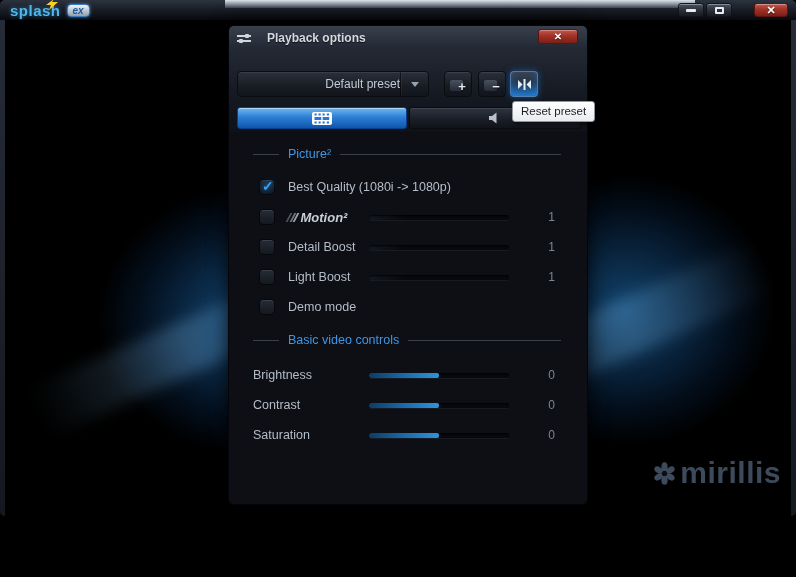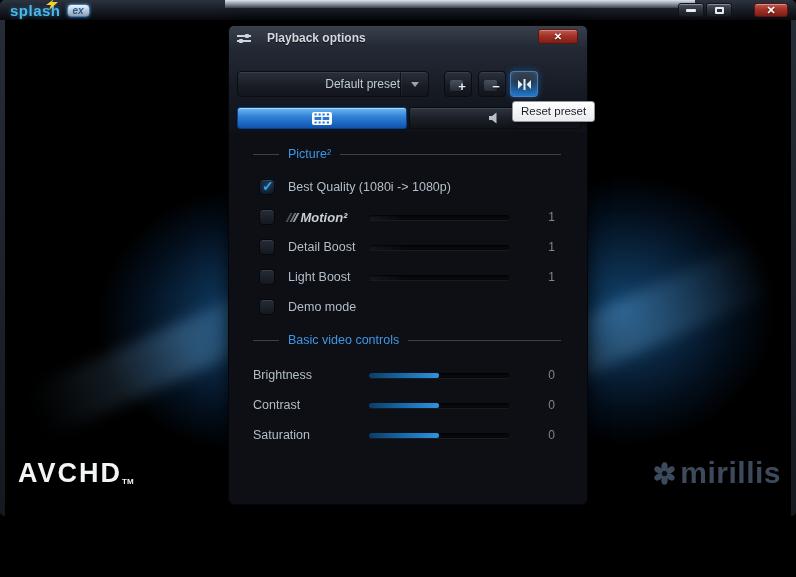--- a/index.html
+++ b/index.html
@@ -241,21 +241,20 @@
   </div>
 
   <div class="frame-side frame-left"></div>
   <div class="frame-side frame-right"></div>
 
   <div class="video-area">
     <div class="glow glow-left"></div>
     <div class="glow glow-right"></div>
     <div class="streak streak-1"></div>
     <div class="streak streak-2"></div>
-    <div class="avchd"><span>AVCHD</span><sup>TM</sup></div>
     <div class="mirillis">
       <svg width="25" height="25" viewBox="0 0 24 24">
         <g fill="#3d4a5c">
           <ellipse cx="12" cy="5.5" rx="3" ry="4.4"></ellipse>
           <ellipse cx="12" cy="5.5" rx="3" ry="4.4" transform="rotate(60 12 12)"></ellipse>
           <ellipse cx="12" cy="5.5" rx="3" ry="4.4" transform="rotate(120 12 12)"></ellipse>
           <ellipse cx="12" cy="5.5" rx="3" ry="4.4" transform="rotate(180 12 12)"></ellipse>
           <ellipse cx="12" cy="5.5" rx="3" ry="4.4" transform="rotate(240 12 12)"></ellipse>
           <ellipse cx="12" cy="5.5" rx="3" ry="4.4" transform="rotate(300 12 12)"></ellipse>
           <circle cx="12" cy="12" r="2.4" fill="#0a0d12"></circle>

